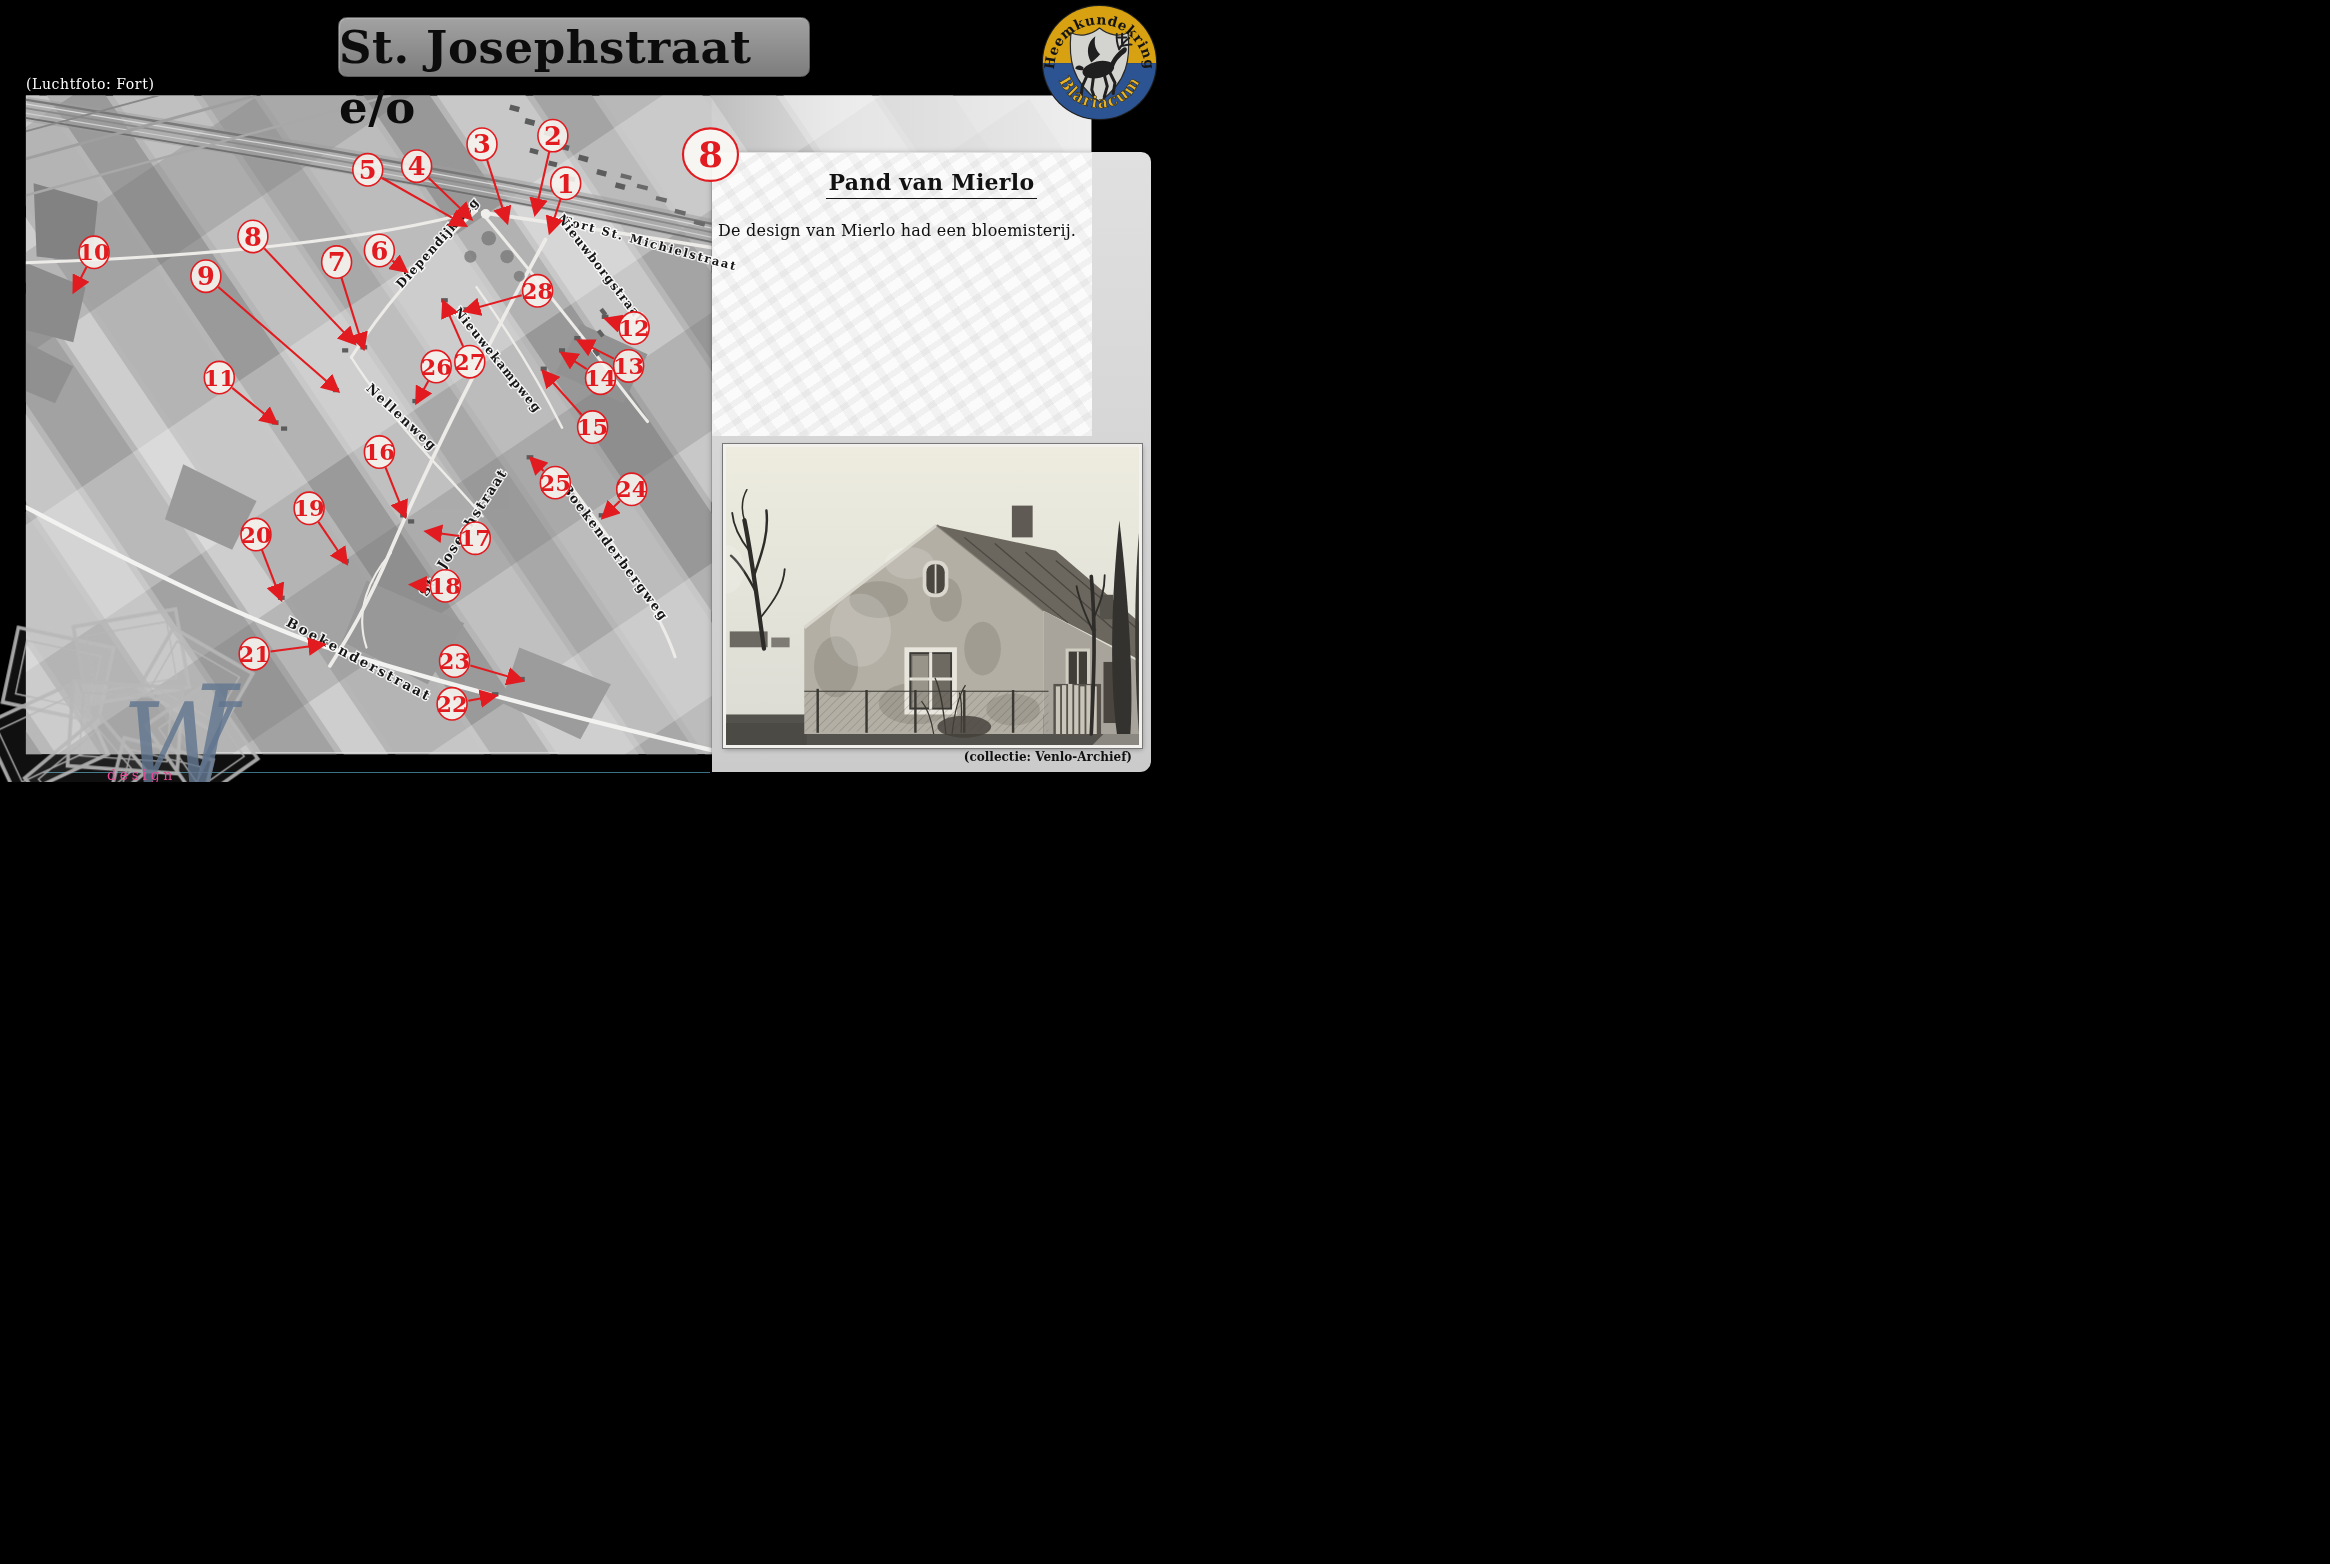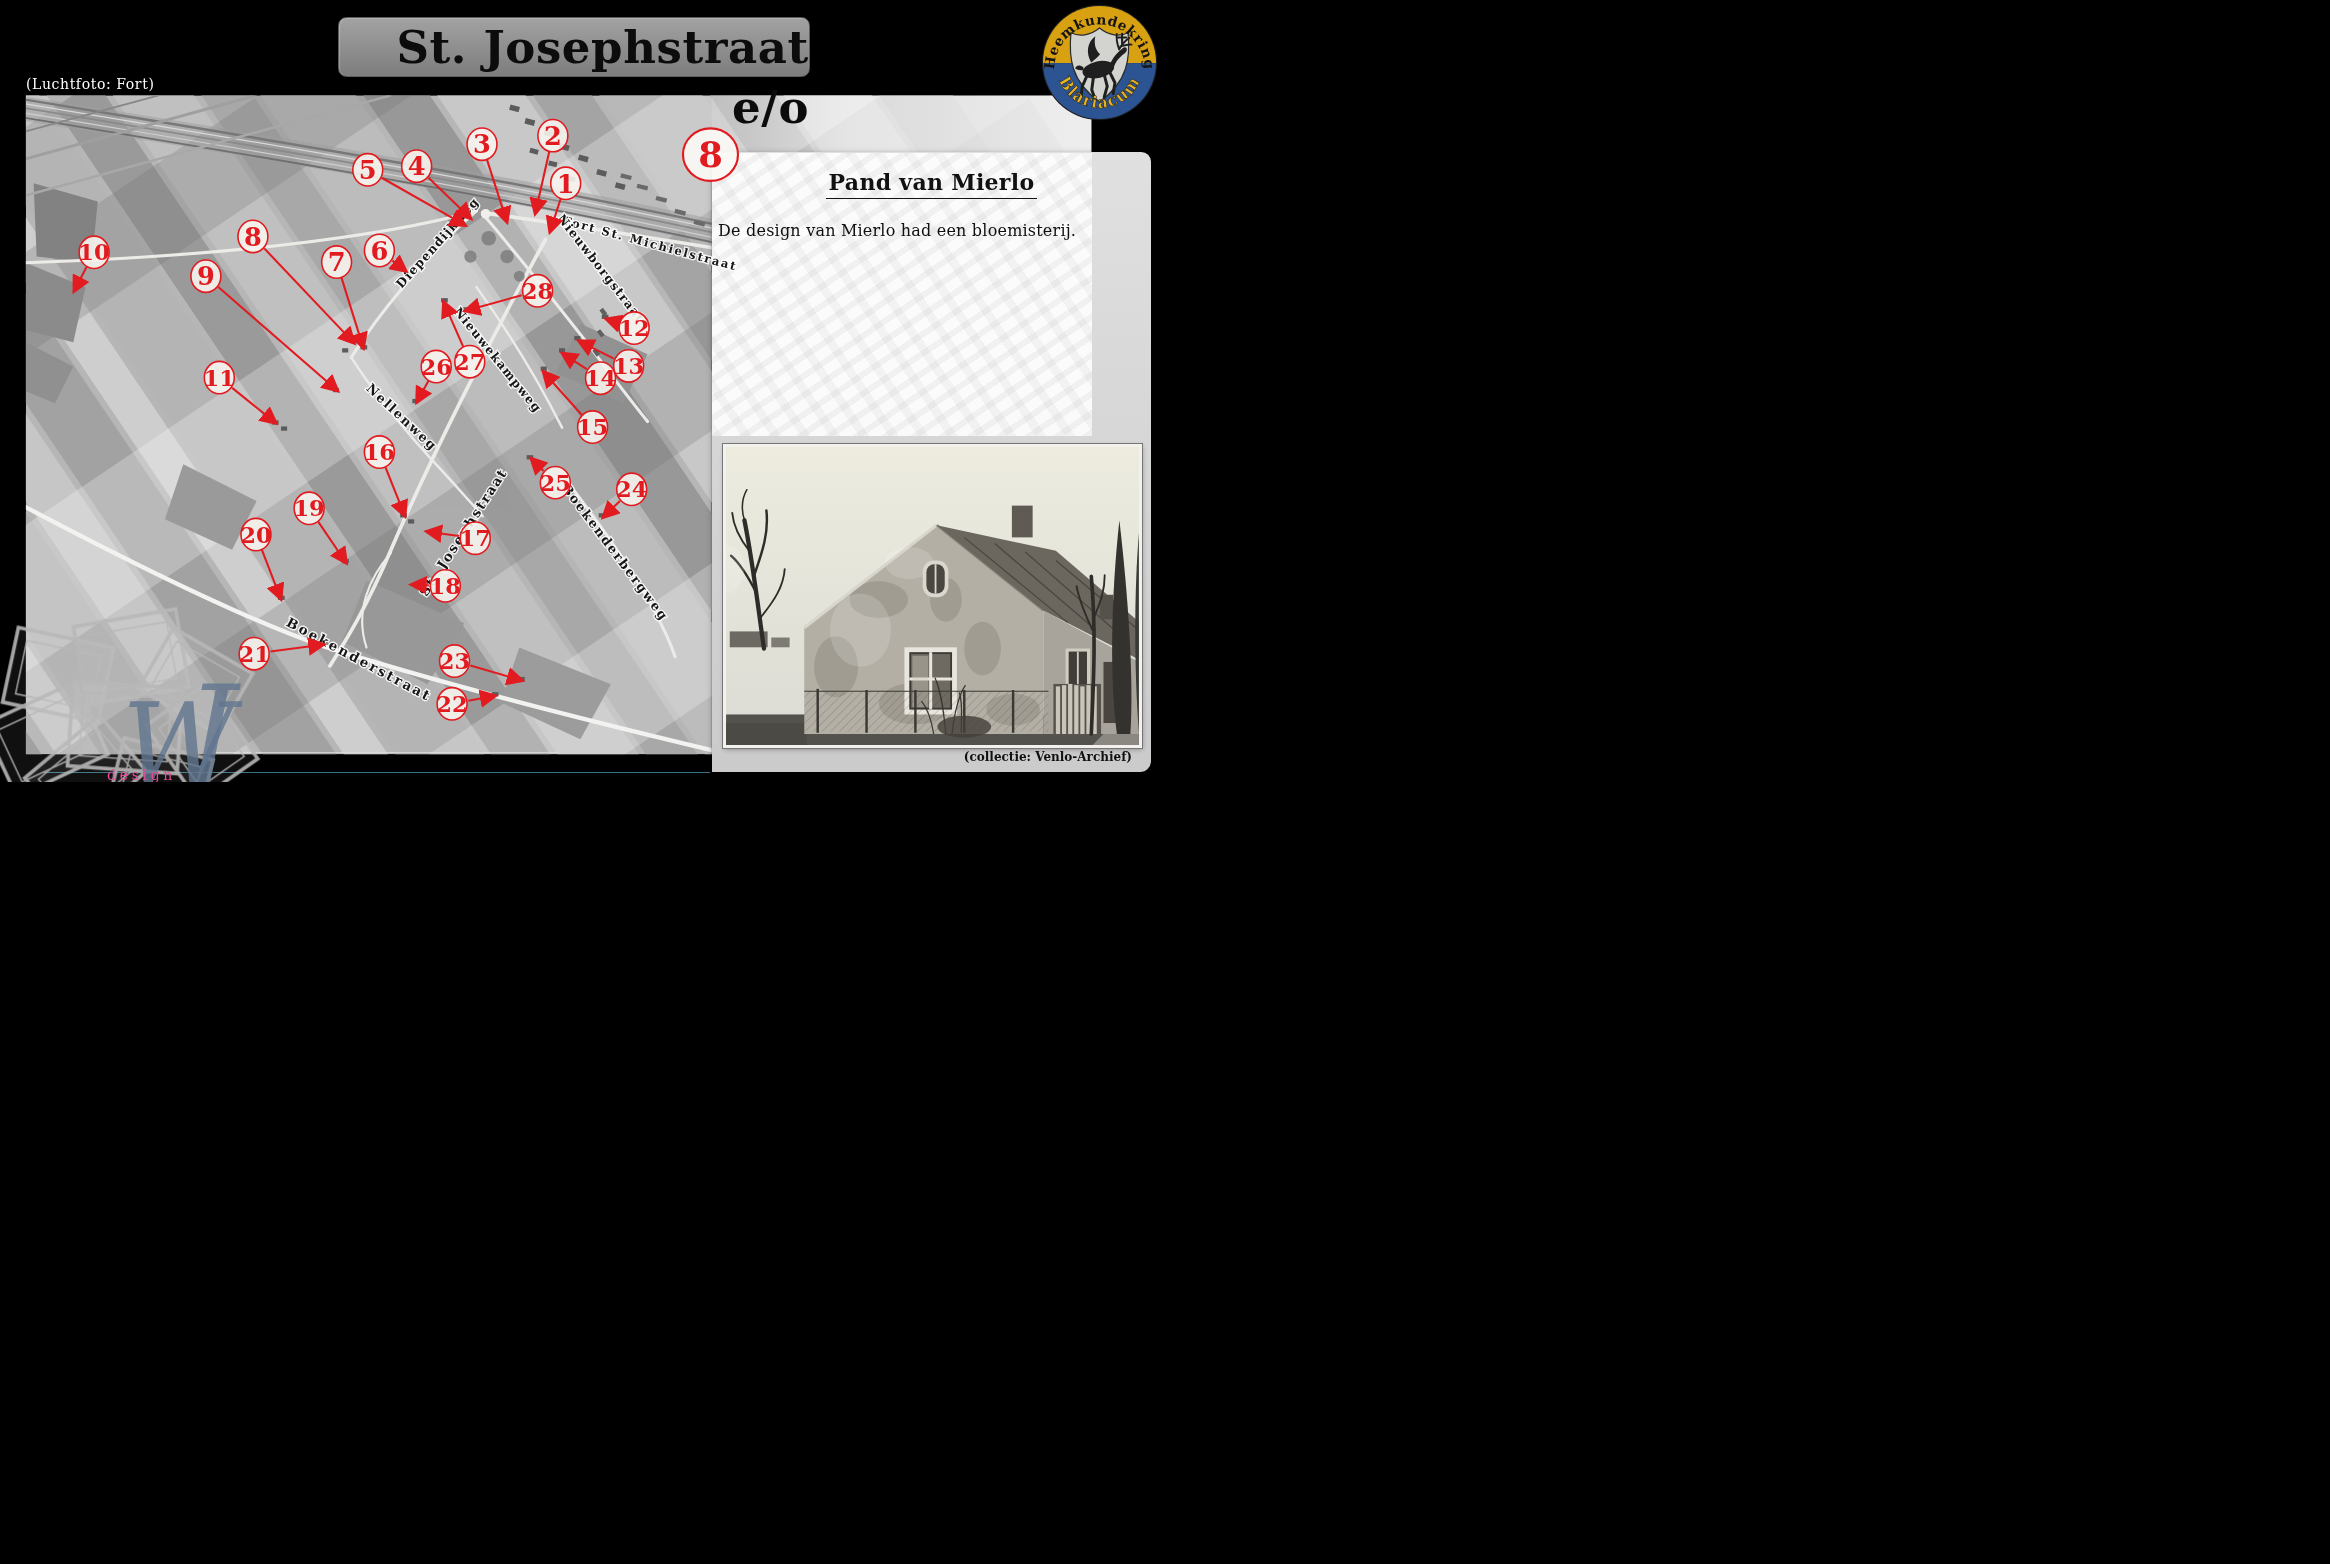--- a/index.html
+++ b/index.html
@@ -5,21 +5,21 @@
   html,body{margin:0;padding:0;background:#000;}
   .stage{position:relative;width:1165px;height:782px;background:#000;overflow:hidden;
          font-family:"DejaVu Serif",serif;}
   .stage *{box-sizing:border-box;}
 
   
   .title-box{position:absolute;left:338px;top:17px;width:472px;height:60px;z-index:20;
     background:linear-gradient(180deg,#a2a2a2,#7d7d7d);
     border-radius:8.6px;border:0.6px solid #5e5e5e;
     box-shadow:3.1px 3.7px 6.1px rgba(0,0,0,.6), inset 0.6px 0.6px 1.2px rgba(255,255,255,.35);
-    text-align:right;}
+    text-align:left;}
   .title-box span{display:inline-block;line-height:60px;font-size:45px;font-weight:bold;
     color:#0c0c0c;letter-spacing:0.6px;}
   .photo-credit{position:absolute;left:26px;top:76px;z-index:20;color:#fff;
     font-size:14px;letter-spacing:0.6px;}
 
   
   .logo{position:absolute;left:1040px;top:3.1px;width:119px;height:119px;z-index:22;}
 
   
   .mapsvg{position:absolute;left:0;top:0;width:1165px;height:782px;z-index:1;}

